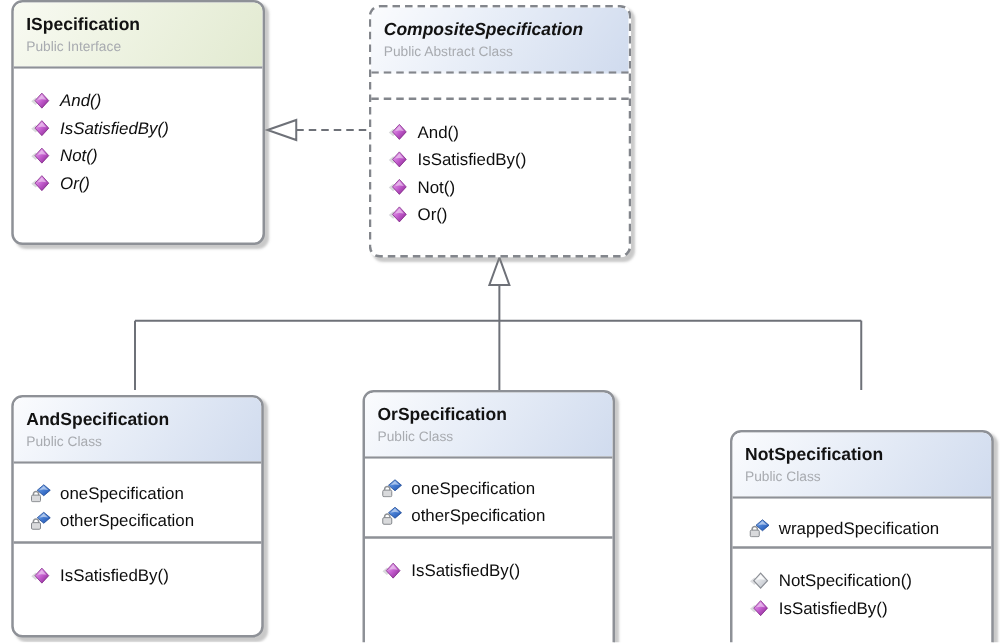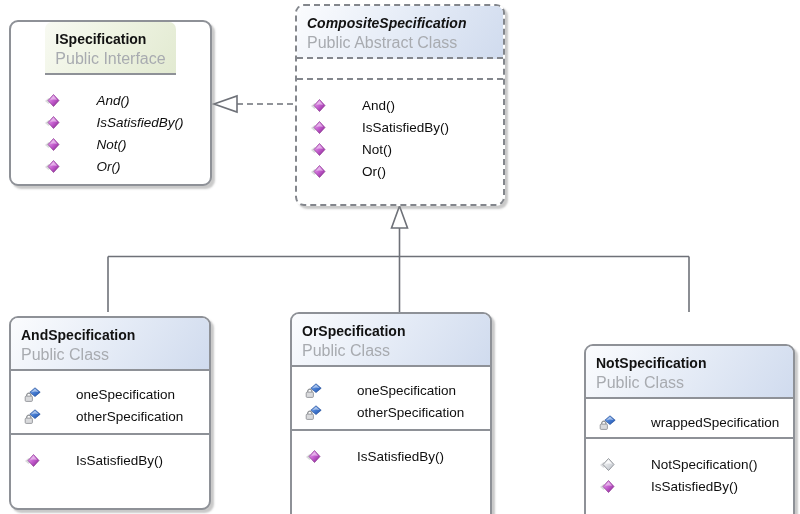--- a/index.html
+++ b/index.html
@@ -18,30 +18,30 @@
 
   .hdr {
     padding:8px 10px 6px; border-bottom:2px solid #8e9197;
     border-radius:7px 7px 0 0; flex:0 0 auto;
   }
   .uml-box.dashed .hdr { border-bottom-style:dashed; border-bottom-color:#83868c; }
   .hdr-green { background:linear-gradient(125deg,#f8faf2 0%,#eef3e2 45%,#e2ead1 100%); }
   .hdr-blue  { background:linear-gradient(125deg,#fbfcfe 0%,#e7edf7 45%,#d0dbee 100%); }
   .hdr .t { font-size:14px; line-height:18px; font-weight:bold; color:#121212; }
   .uml-box.dashed .hdr .t { font-style:italic; }
-  .hdr .s { font-size:16px; line-height:17px; color:#a8abb0; margin-top:2px; }
+  .hdr .s { font-size:11px; line-height:17px; color:#a8abb0; margin-top:2px; }
 
   .empty-comp { height:19px; border-bottom:2px dashed #83868c; flex:0 0 auto; }
 
   .sec { padding:14px 6px 6px 13px; box-sizing:border-box; }
   .sec.bordered { border-bottom:2px solid #8e9197; padding-top:12px; }
   .sec.h64 { height:64px; }
   .sec.h40 { height:40px; }
 
-  .row { display:flex; align-items:center; height:22px; font-size:13.5px; color:#0e0e0e; white-space:nowrap;gap:28px; }
+  .row { display:flex; align-items:center; height:22px; font-size:13.5px; color:#0e0e0e; white-space:nowrap; }
   .italic-members .row { font-style:italic; }
   .ic { width:17px; height:15px; margin-right:7px; flex:0 0 auto; }
 </style>
 </head>
 <body>
 
 <svg width="0" height="0" style="position:absolute" aria-hidden="true">
   <defs>
     <linearGradient id="gPurple" x1="0" y1="0" x2="1" y2="1">
       <stop offset="0" stop-color="#f2b6f4"></stop>
@@ -83,21 +83,21 @@
       <path d="M237,104 H295" stroke-dasharray="6,4"></path>
       <polygon points="214,104 237,96 237,112" fill="#ffffff"></polygon>
       <polygon points="399.5,206 391.5,228 407.5,228" fill="#ffffff"></polygon>
       <path d="M399.5,228 V312"></path>
       <path d="M108,256.5 H689"></path>
       <path d="M108,256.5 V312"></path>
       <path d="M689,256.5 V312"></path>
     </g>
   </svg>
 
-  <div class="uml-box" style="left:9px; top:20px; width:203px; height:166px;align-items:center;">
+  <div class="uml-box" style="left:9px; top:0; width:203px; height:196px;">
     <div class="hdr hdr-green">
       <div class="t">ISpecification</div>
       <div class="s">Public Interface</div>
     </div>
     <div class="sec italic-members">
       <div class="row">
         <svg class="ic">
             <use href="#icoMethodPurple"></use>
           </svg>
         <span>And()</span>

